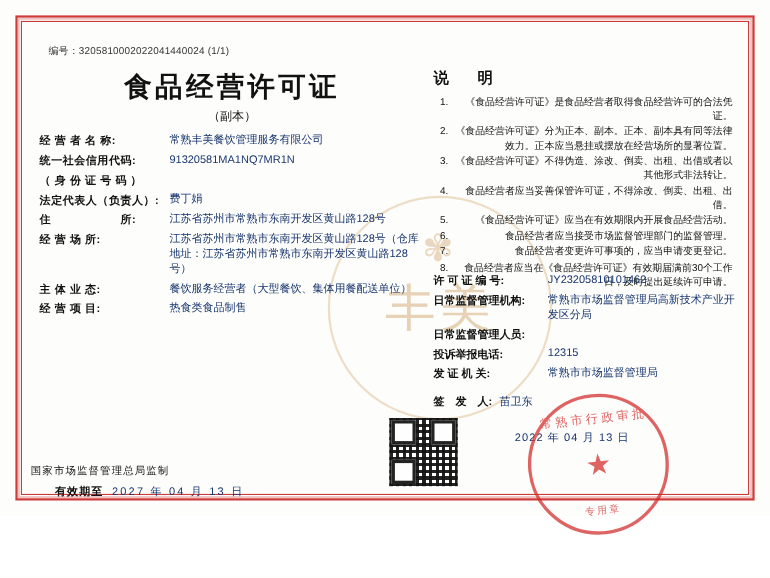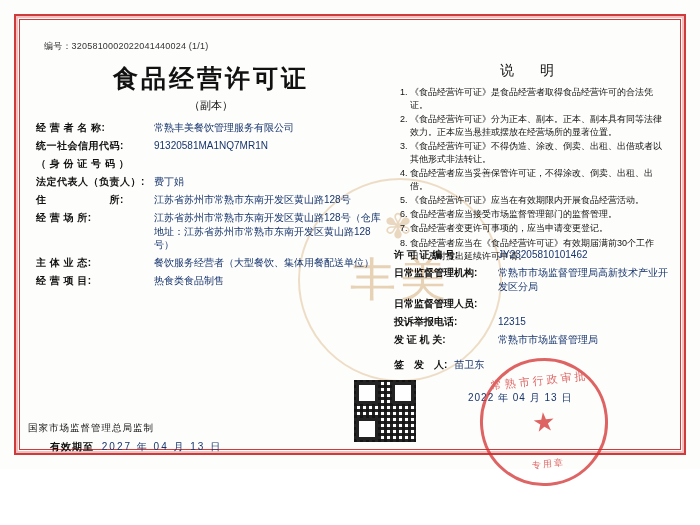--- a/index.html
+++ b/index.html
@@ -102,33 +102,33 @@
   }
 
   
   .right-panel {
     position: absolute;
     left: 366px;
     top: 34px;
     width: 272px;
   }
   .right-title {
-    text-align: center;
     font-size: 14px;
-    font-weight: normal;
+    font-weight: bold;
     letter-spacing: 6px;
     color: #111;
     margin-bottom: 6px;
   }
   ol.notes {
     margin: 0;
     padding-left: 16px;
     font-size: 9px;
     line-height: 1.45;
     color: #111;
+    text-align: right;
   }
   ol.notes li {
     margin-bottom: 1px;
   }
 
   
   table.rfields {
     position: absolute;
     left: 366px;
     top: 218px;

